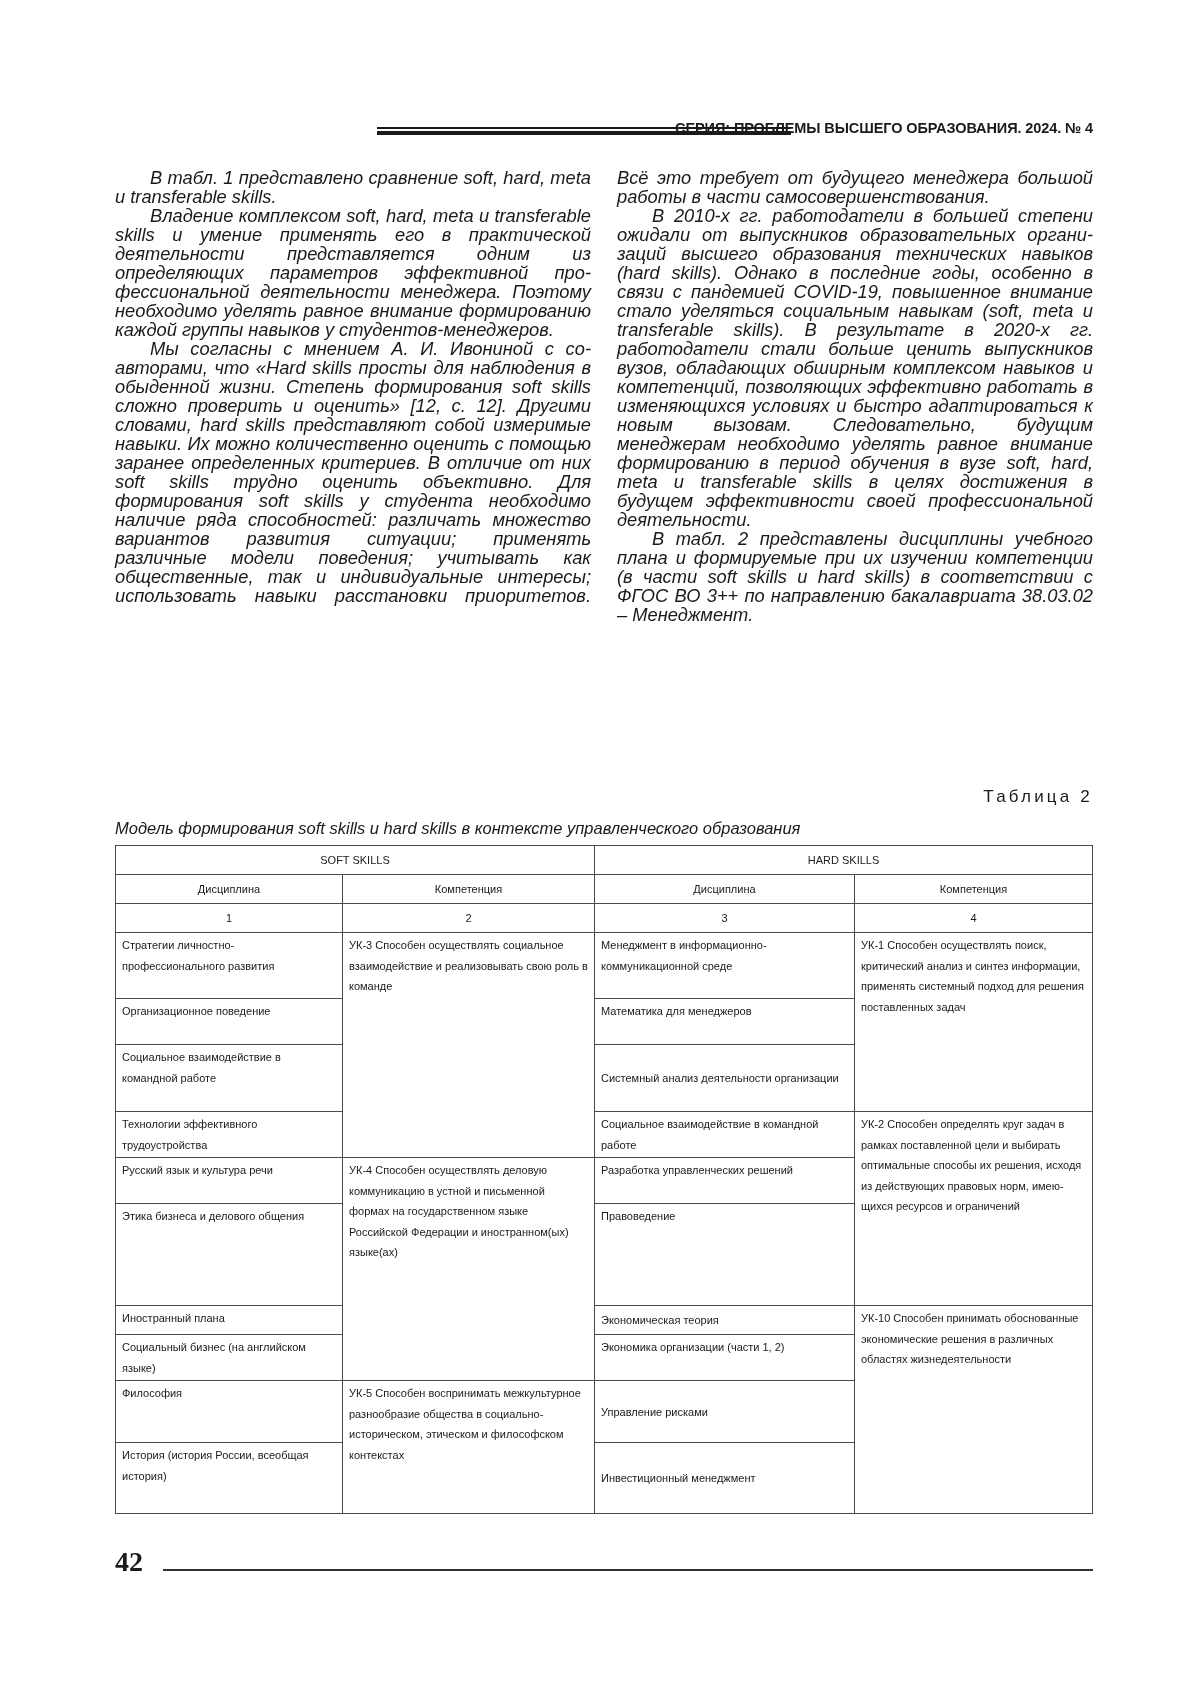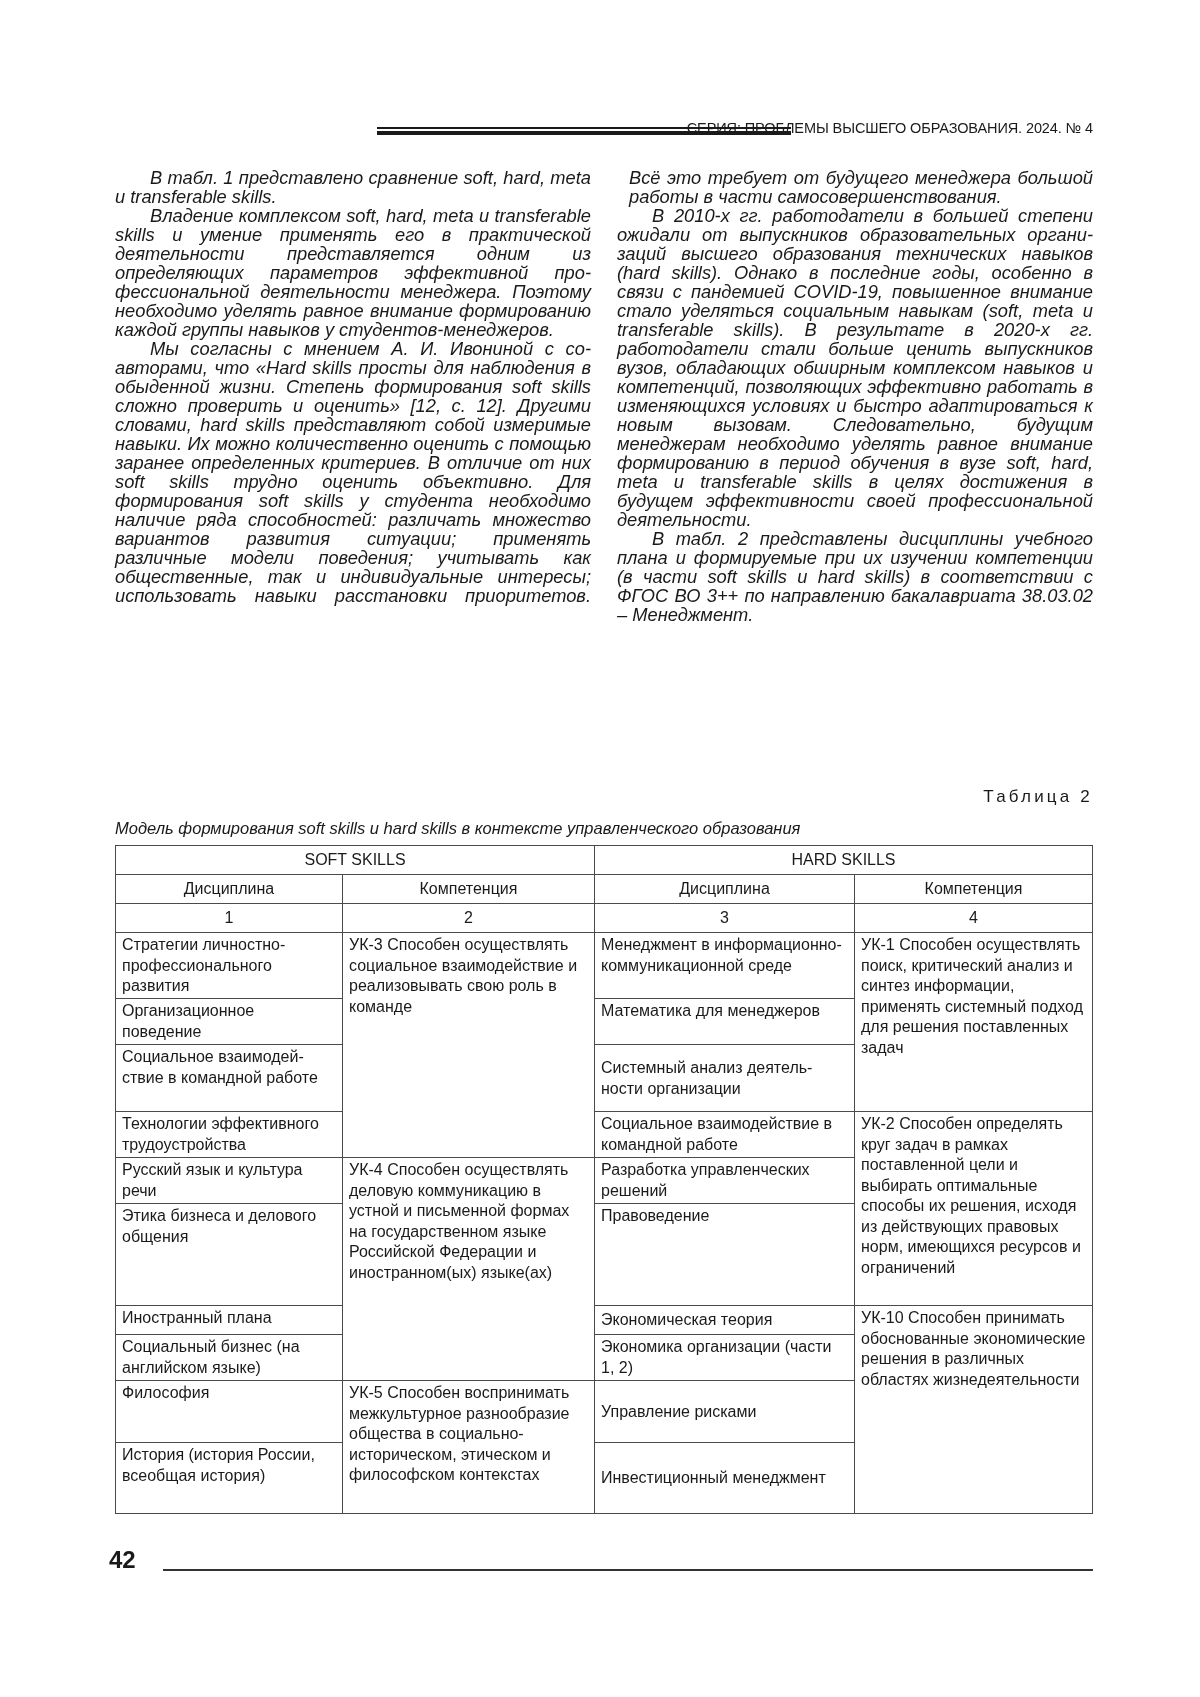--- a/index.html
+++ b/index.html
@@ -18,63 +18,63 @@
     }
     .mast-title .big { font-size: 46px; color: #a3a3a3; }
     .mast-title .small { font-size: 30px; color: #1a1a1a; letter-spacing: 0px; }
     .mast-title .vgu { font-size: 46px; color: #a3a3a3; margin-left: 10px; }
     .mast-rule {
       position: absolute; left: 262px; right: 302px; top: 25px; height: 8px;
     }
     .mast-rule .r1 { position: absolute; left: 0; right: 0; top: 0; height: 2px; background: #1a1a1a; }
     .mast-rule .r2 { position: absolute; left: 0; right: 0; top: 4px; height: 4px; background: #1a1a1a; }
     .mast-series {
-      position: absolute; right: 0; top: 18px; font-size: 14.5px; font-weight: normal;
+      position: absolute; right: 0; top: 18px; font-size: 14.5px; font-weight: bold;
       letter-spacing: -0.1px; white-space: nowrap; color: #1a1a1a;
     }
 
     
     .col {
       position: absolute; top: 168px; width: 476px;
       font-size: 18.3px; line-height: 19px; text-align: justify;
       hyphens: manual;
       font-style: italic;
     }
     .col.left { left: 115px; }
     .col.right { left: 617px; }
     .col p { margin: 0; text-indent: 35px; }
-    .col p.noindent { text-indent: 0; margin-left: 12px; }
+    .col p.noindent { text-indent: 0; }
 
     
     .table-label {
       position: absolute; right: 107px; top: 787px; font-size: 17px;
       letter-spacing: 3.2px;
     }
     .table-title {
       position: absolute; left: 115px; width: 976px; top: 819px; font-size: 16.5px;
       font-style: italic; text-align: left;
     }
 
     
     table.model {
       position: absolute; left: 115px; top: 845px; width: 977px;
       border-collapse: collapse; table-layout: fixed;
-      font-size: 16px; line-height: 20.5px;
+      font-size: 11px; line-height: 20.5px;
     }
     table.model td {
       border: 1.5px solid #4a4a4a; padding: 2px 6px 1px 6px; vertical-align: top;
     }
     table.model td.center { text-align: center; vertical-align: middle; }
     table.model td.vmid { vertical-align: middle; }
     table.model tr.h { height: 29px; }
 
     
     .page-num {
-      position: absolute; left: 109px; top: 1546px; font-family: Liberation Sans, sans-serif;
-      font-weight: bold; font-size: 24px;
+      position: absolute; left: 115px; top: 1546px; font-family: Liberation Serif, serif;
+      font-weight: bold; font-size: 28px;
     }
     .footer-rule {
       position: absolute; left: 163px; width: 930px; top: 1569px; height: 2px; background: #333;
     }
   </style>
 </head>
 <body>
 
 <div class="masthead">
   <div class="mast-rule">

